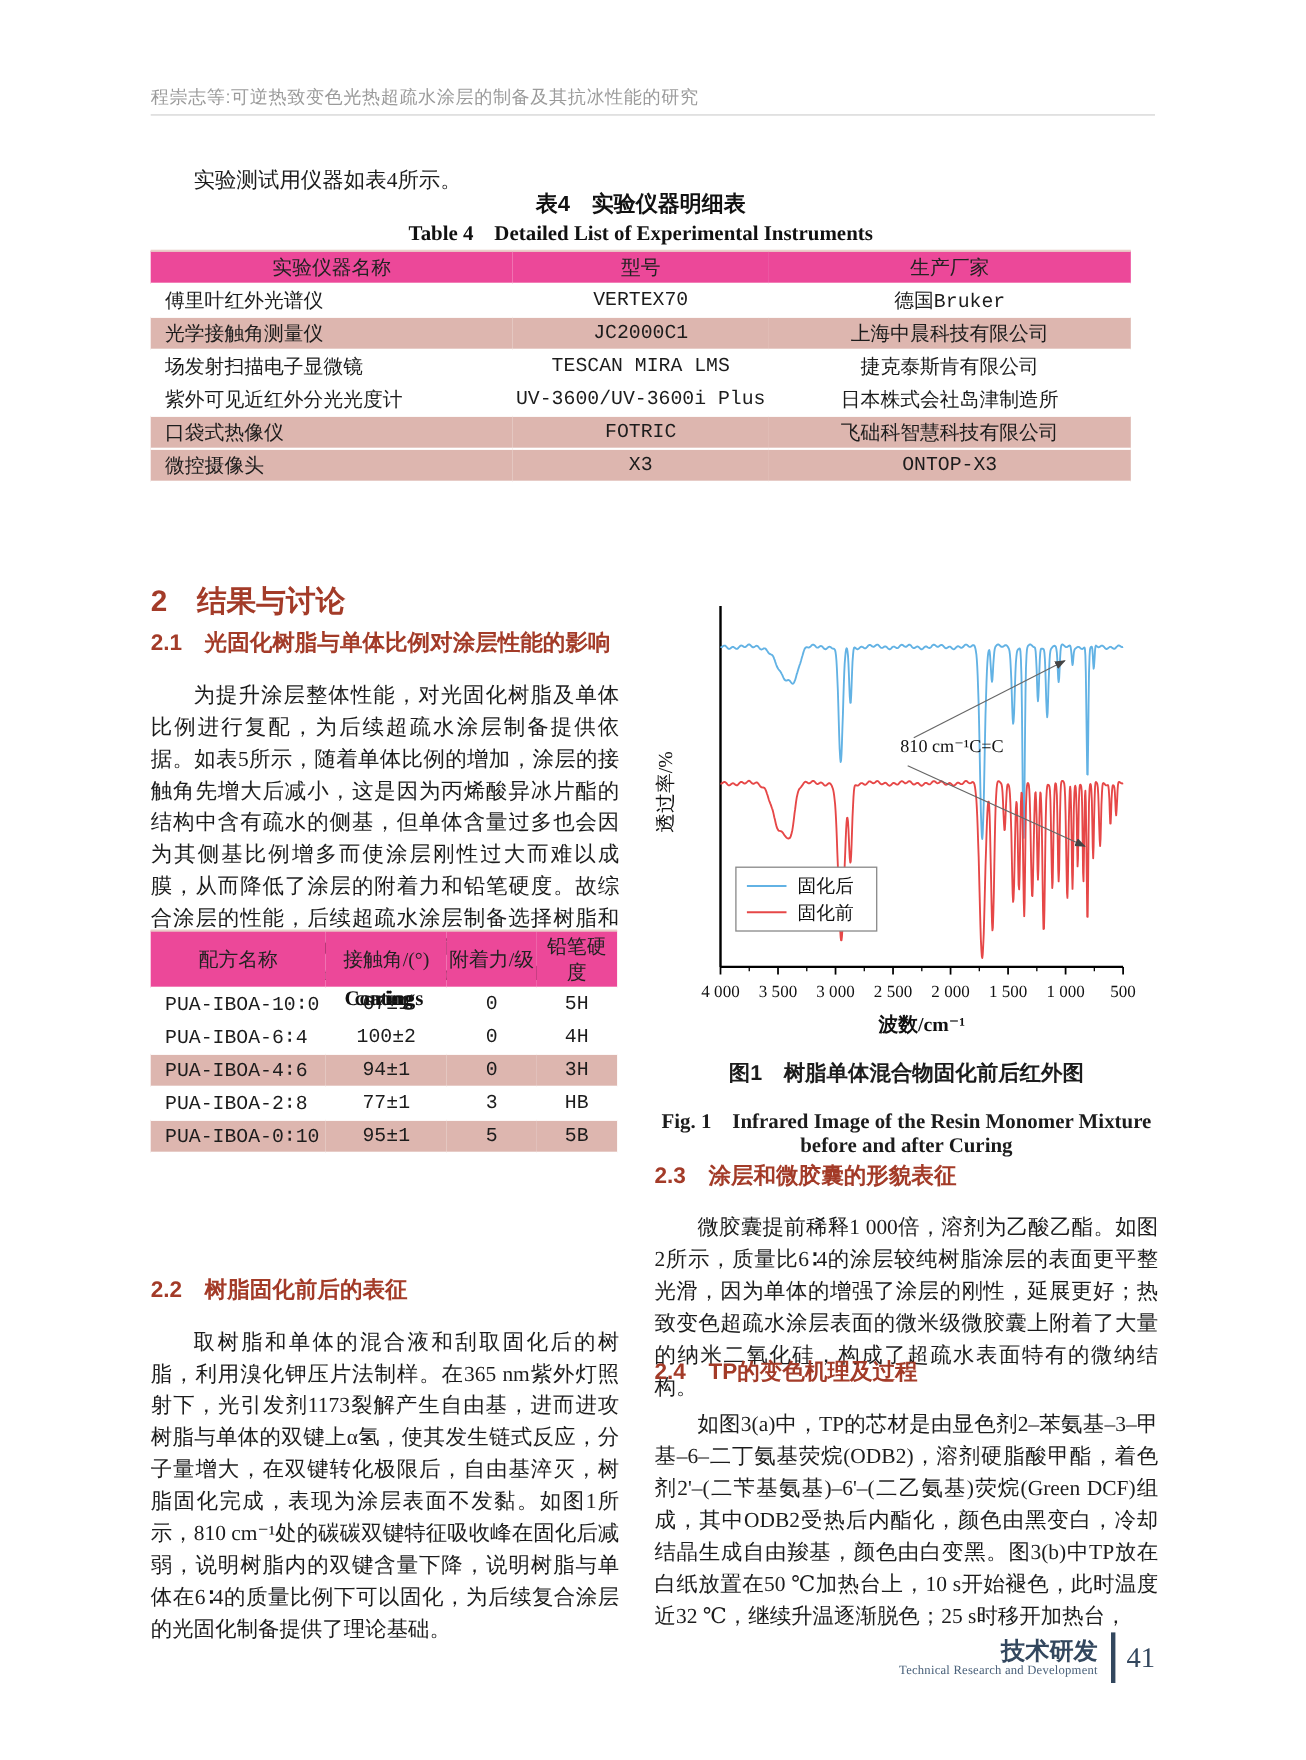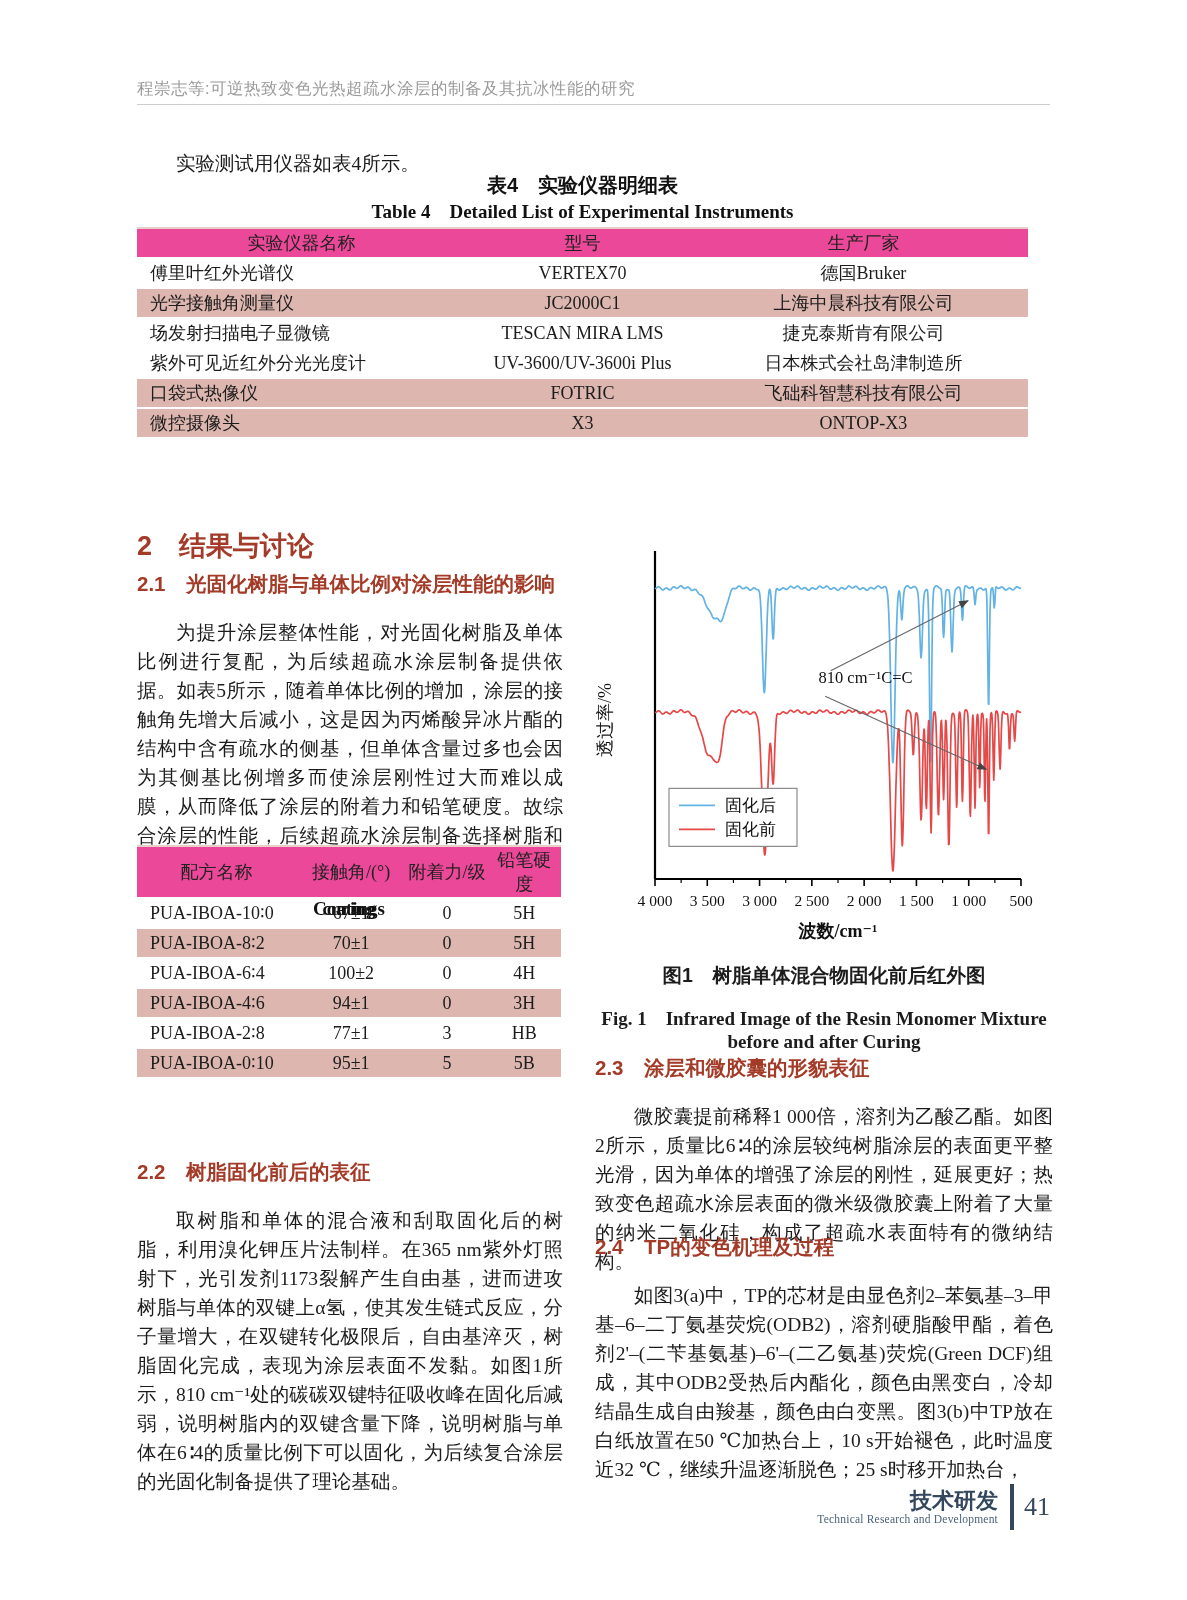--- a/index.html
+++ b/index.html
@@ -20,21 +20,21 @@
   .tbl-title-en{font-weight:bold;font-size:19px;color:#111;}
   .t4-title-cn{top:172px;left:137px;width:891px;text-align:center;}
   .t4-title-en{top:199px;left:137px;width:891px;text-align:center;}
   table{border-collapse:collapse;table-layout:fixed;}
   #table4{top:227px;left:137px;width:891px;}
   #table5{top:845px;left:137px;width:424px;}
   th{
     background:#ec4899;font-weight:normal;font-size:18px;color:#222;
     height:26px;padding:1px 2px;border-top:2px solid #e9cfc9;border-bottom:2px solid #ffffff;
   }
-  td{font-size:18px;height:26px;padding:1px 2px;text-align:center;border-bottom:2px solid #ffffff;}
+  td{font-size:18px;height:26px;padding:1px 2px;text-align:center;border-bottom:2px solid #ffffff;font-family:Liberation Mono, monospace;}
   tr.stripe td{background:#ddb6af;text-align:center;}
   #t4 td:first-child{text-align:left;padding-left:13px;}
   #t5 td:first-child{text-align:left;padding-left:13px;}
   .h2{font-weight:bold;font-size:27px;color:#a33b28;}
   .h3{font-weight:bold;font-size:20.5px;color:#a33b28;}
   .para{
     font-size:19.5px;line-height:29px;text-align:justify;text-indent:2em;
     text-justify:inter-ideograph;
   }
   .cap-cn{font-weight:bold;font-size:19.5px;text-align:center;}
@@ -111,26 +111,20 @@
         <th style="width: 38%;">配方名称</th>
         <th style="width: 26%;">接触角/(°)</th>
         <th style="width: 19%;">附着力/级</th>
         <th style="width: 17%;">铅笔硬度</th>
       </tr>
     </thead>
   <tbody id="t5">
       <tr>
         <td>PUA-IBOA-10∶0</td>
         <td>67±1</td>
-        <td>0</td>
-        <td>5H</td>
-      </tr>
-      <tr class="stripe">
-        <td>PUA-IBOA-8∶2</td>
-        <td>70±1</td>
         <td>0</td>
         <td>5H</td>
       </tr>
       <tr>
         <td>PUA-IBOA-6∶4</td>
         <td>100±2</td>
         <td>0</td>
         <td>4H</td>
       </tr>
       <tr class="stripe">

